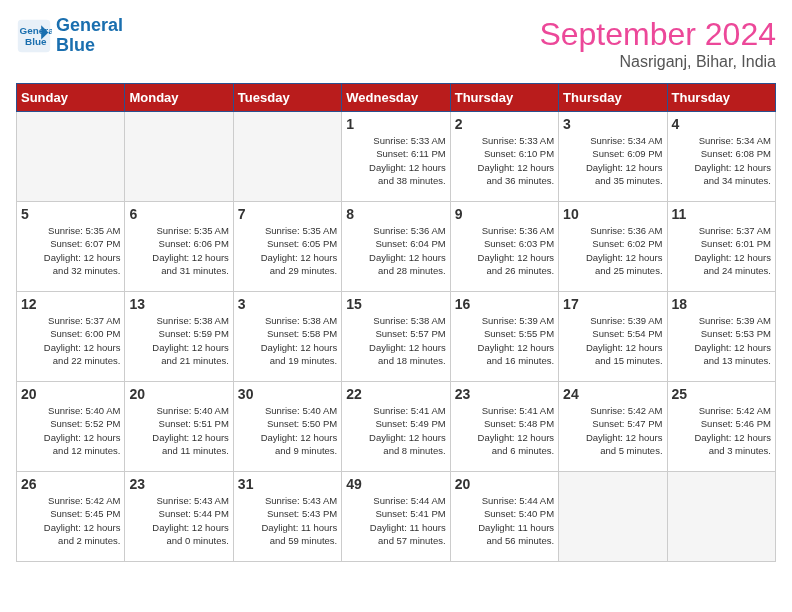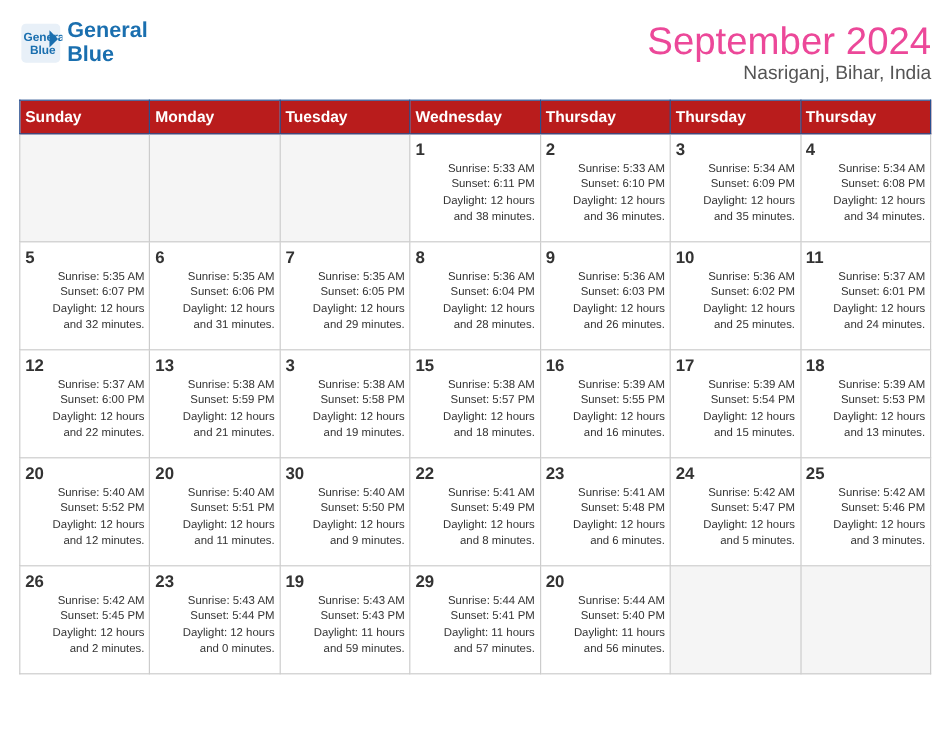--- a/index.html
+++ b/index.html
@@ -316,28 +316,28 @@
 and 2 minutes.</div>
         </td>
         <td>
           <span class="day-num">23</span>
           <div class="day-info" style="white-space: pre-line;">Sunrise: 5:43 AM
 Sunset: 5:44 PM
 Daylight: 12 hours
 and 0 minutes.</div>
         </td>
         <td>
-          <span class="day-num">19</span>
+          <span class="day-num">31</span>
           <div class="day-info" style="white-space: pre-line;">Sunrise: 5:43 AM
 Sunset: 5:43 PM
 Daylight: 11 hours
 and 59 minutes.</div>
         </td>
         <td>
-          <span class="day-num">29</span>
+          <span class="day-num">49</span>
           <div class="day-info" style="white-space: pre-line;">Sunrise: 5:44 AM
 Sunset: 5:41 PM
 Daylight: 11 hours
 and 57 minutes.</div>
         </td>
         <td>
           <span class="day-num">20</span>
           <div class="day-info" style="white-space: pre-line;">Sunrise: 5:44 AM
 Sunset: 5:40 PM
 Daylight: 11 hours

